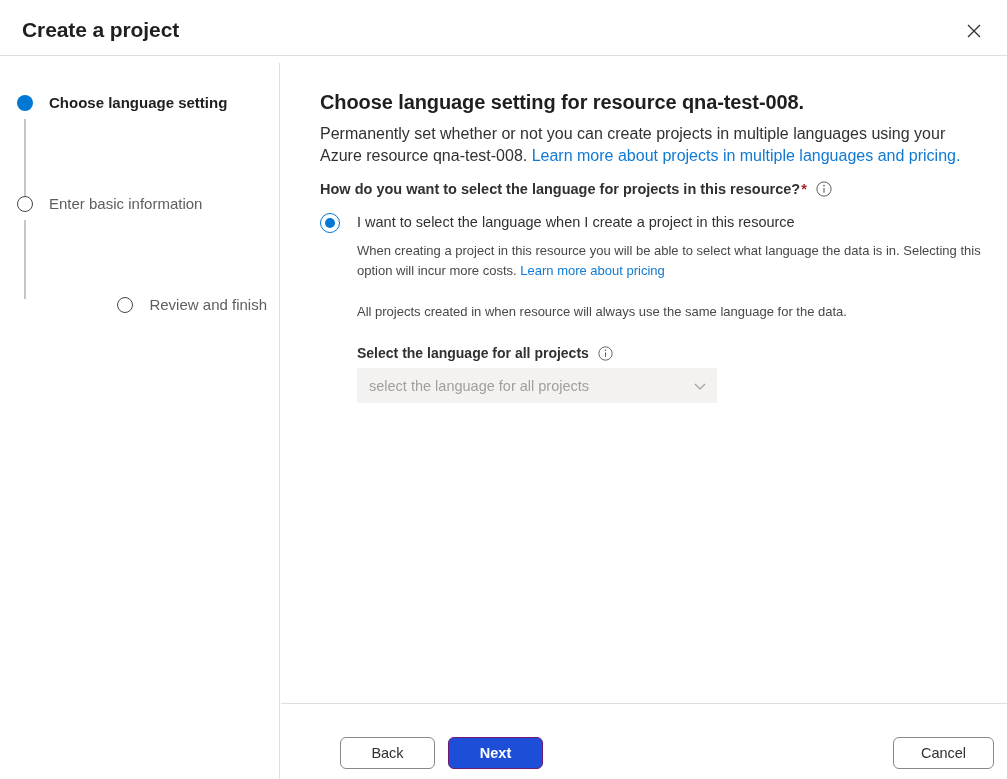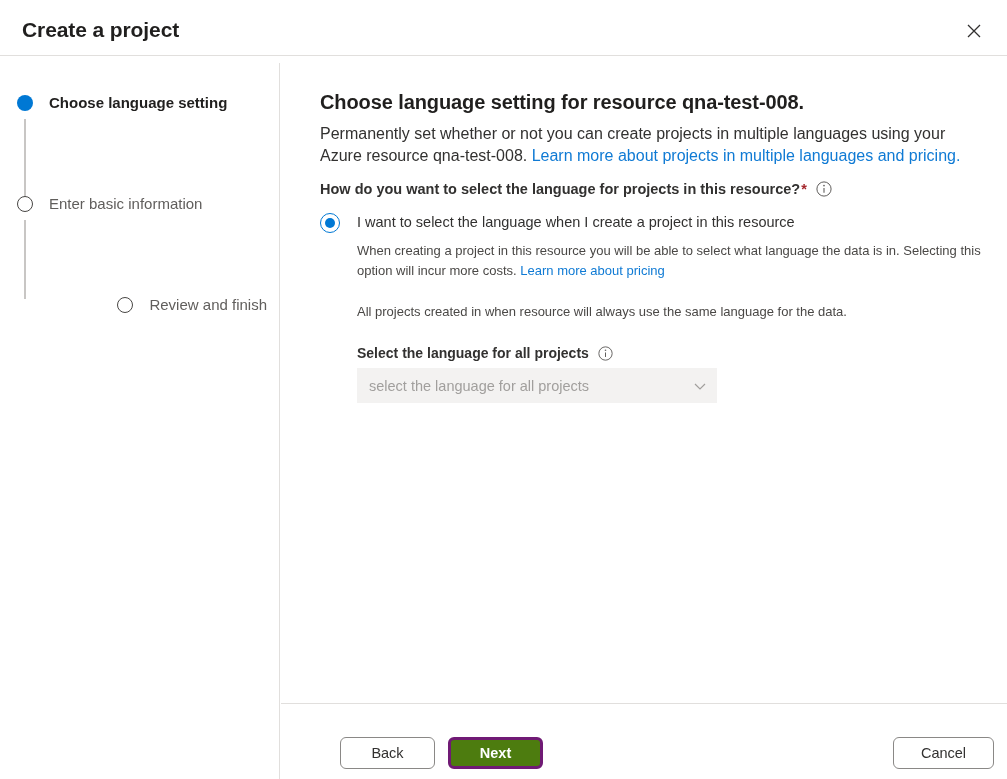--- a/index.html
+++ b/index.html
@@ -252,22 +252,22 @@
     cursor: pointer;
     padding: 0 14px;
     line-height: 1;
   }
   .btn-secondary {
     background: #ffffff;
     border: 1px solid #8a8886;
     color: #323130;
   }
   .btn-primary {
-    background: #4d7c0f;
-    border: 3px solid #701a75;
+    background: #1d4ed8;
+    border: 1px solid #701a75;
     color: #ffffff;
     font-weight: 600;
   }
   #back-button  { left: 59px;  top: 33px; width: 95px; }
   #next-button  { left: 167px; top: 33px; width: 95px; }
   #cancel-button{ left: 612px; top: 33px; width: 101px; }
 </style>
 </head>
 <body>
 

